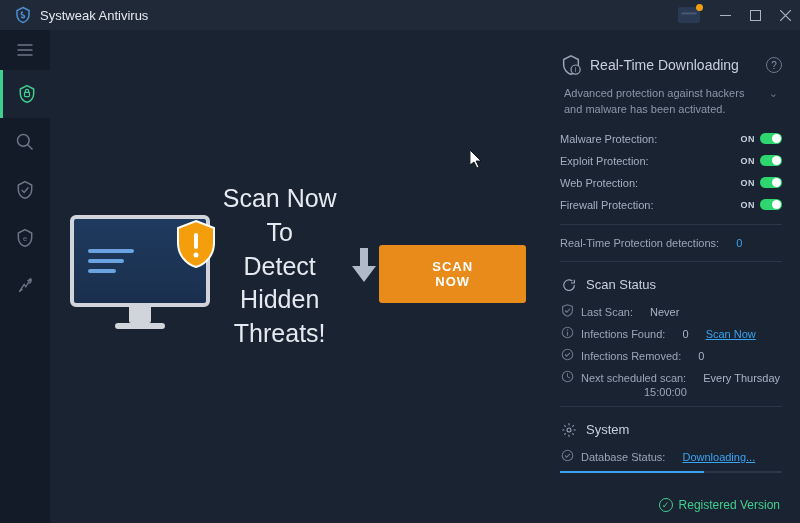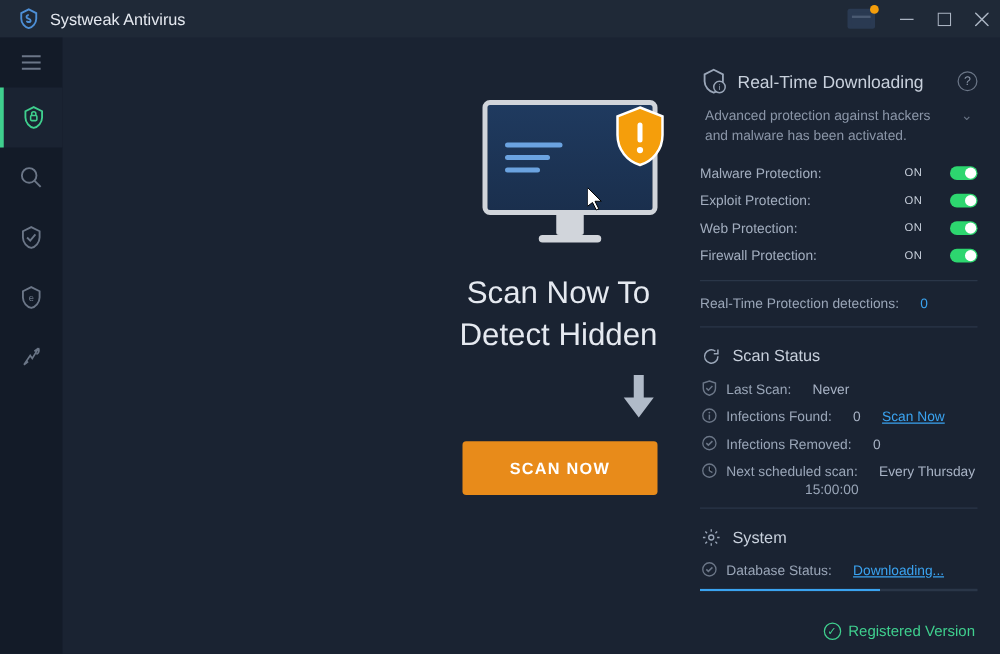--- a/index.html
+++ b/index.html
@@ -21,21 +21,21 @@
 .sidebar { width: 50px; background: #131b28; display: flex; flex-direction: column; padding-top: 0; }
 .sidebar .item { width: 50px; height: 48px; display: flex; align-items: center; justify-content: center; color: #6b7687; cursor: pointer; position: relative; }
 .sidebar .item.hamburger { height: 40px; }
 .sidebar .item.active { color: #3fcf8e; border-left: 3px solid #3fcf8e; background: #1a2332; }
 .sidebar .item svg, .sidebar .item .glyph { width: 20px; height: 20px; }
 
 
 .main { flex: 1; display: flex; flex-direction: column; }
 .content { flex: 1; display: flex; }
 
-.left { flex: 1; display: flex; flex-direction: column; align-items: flex-end; padding: 30px 20px 0 20px; }
+.left { flex: 1; display: flex; flex-direction: row; align-items: center; padding: 30px 20px 0 20px; }
 
 .monitor { position: relative; margin-top: 20px; margin-bottom: 24px; }
 .monitor .screen { width: 140px; height: 92px; border: 4px solid #d1d5db; border-radius: 6px; background: linear-gradient(to bottom, #1f3a5f 0%, #1a2f4d 100%); display: flex; align-items: center; justify-content: flex-start; padding-left: 14px; position: relative; }
 .monitor .bars { display: flex; flex-direction: column; gap: 6px; }
 .monitor .bars span { display: block; height: 4px; background: #6ba3e0; border-radius: 2px; }
 .monitor .bars span:nth-child(1) { width: 46px; }
 .monitor .bars span:nth-child(2) { width: 36px; }
 .monitor .bars span:nth-child(3) { width: 28px; }
 .monitor .stand { width: 22px; height: 16px; background: #d1d5db; margin: 0 auto; border-radius: 0 0 2px 2px; }
 .monitor .base { width: 50px; height: 6px; background: #d1d5db; margin: 0 auto; border-radius: 3px; }
@@ -49,21 +49,21 @@
 .right { width: 254px; padding: 24px 18px 10px 14px; font-size: 11px; color: #8b96a8; }
 .card-head { display: flex; align-items: center; color: #c8d0dc; font-size: 14px; margin-bottom: 10px; gap: 8px; }
 .card-head .hicon { width: 22px; height: 22px; display: flex; align-items: center; justify-content: center; }
 .card-head .spacer { flex: 1; }
 .card-head .help { width: 16px; height: 16px; border: 1px solid #6b7687; border-radius: 50%; display: flex; align-items: center; justify-content: center; font-size: 10px; color: #8b96a8; cursor: pointer; }
 
 .adv { color: #8b96a8; line-height: 1.45; padding: 0 4px 10px 4px; display: flex; gap: 6px; }
 .adv .chev { color: #6b7687; }
 
 .prow { display: flex; align-items: center; justify-content: space-between; padding: 5px 0; color: #a3aebf; }
-.toggle { display: flex; gap: 22px; }
+.toggle { display: flex; align-items: center; gap: 5px; font-weight: bold; }
 .toggle .lbl { font-size: 9px; color: #c8d0dc; letter-spacing: 0.5px; }
 .switch { width: 22px; height: 11px; background: #2dd66f; border-radius: 6px; position: relative; cursor: pointer; }
 .switch::after { content: ""; position: absolute; right: 1px; top: 1px; width: 9px; height: 9px; background: #fff; border-radius: 50%; }
 
 .sep { height: 1px; background: #2a3648; margin: 8px 0; }
 
 .dline { display: flex; align-items: flex-end; gap: 7px; padding: 4px 0; color: #9aa6b8; }
 .dline .i { width: 14px; height: 14px; display: flex; align-items: center; justify-content: center; color: #6b7687; flex-shrink: 0; }
 .dline .val { color: #a8b3c5; }
 .dline .link { color: #3aa3f0; text-decoration: underline; cursor: pointer; }
@@ -178,20 +178,21 @@
                   <circle cx="22" cy="36" r="2.5" fill="#fff"></circle>
                 </svg>
             </span>
           </div>
           <div class="stand"></div>
           <div class="base"></div>
         </div>
         <div class="headline">
           <span>Scan Now To</span><br>
           <span>Detect Hidden</span><br>
+          <span>Threats!</span>
         </div>
         <div class="arrow">
           <svg width="30" height="36" viewBox="0 0 30 36">
               <path fill="currentColor" d="M11 0 H19 V18 H27 L15 34 L3 18 H11 Z"></path>
             </svg>
         </div>
         <button class="scan-btn">SCAN NOW</button>
       </div>
 
       <div class="right">

